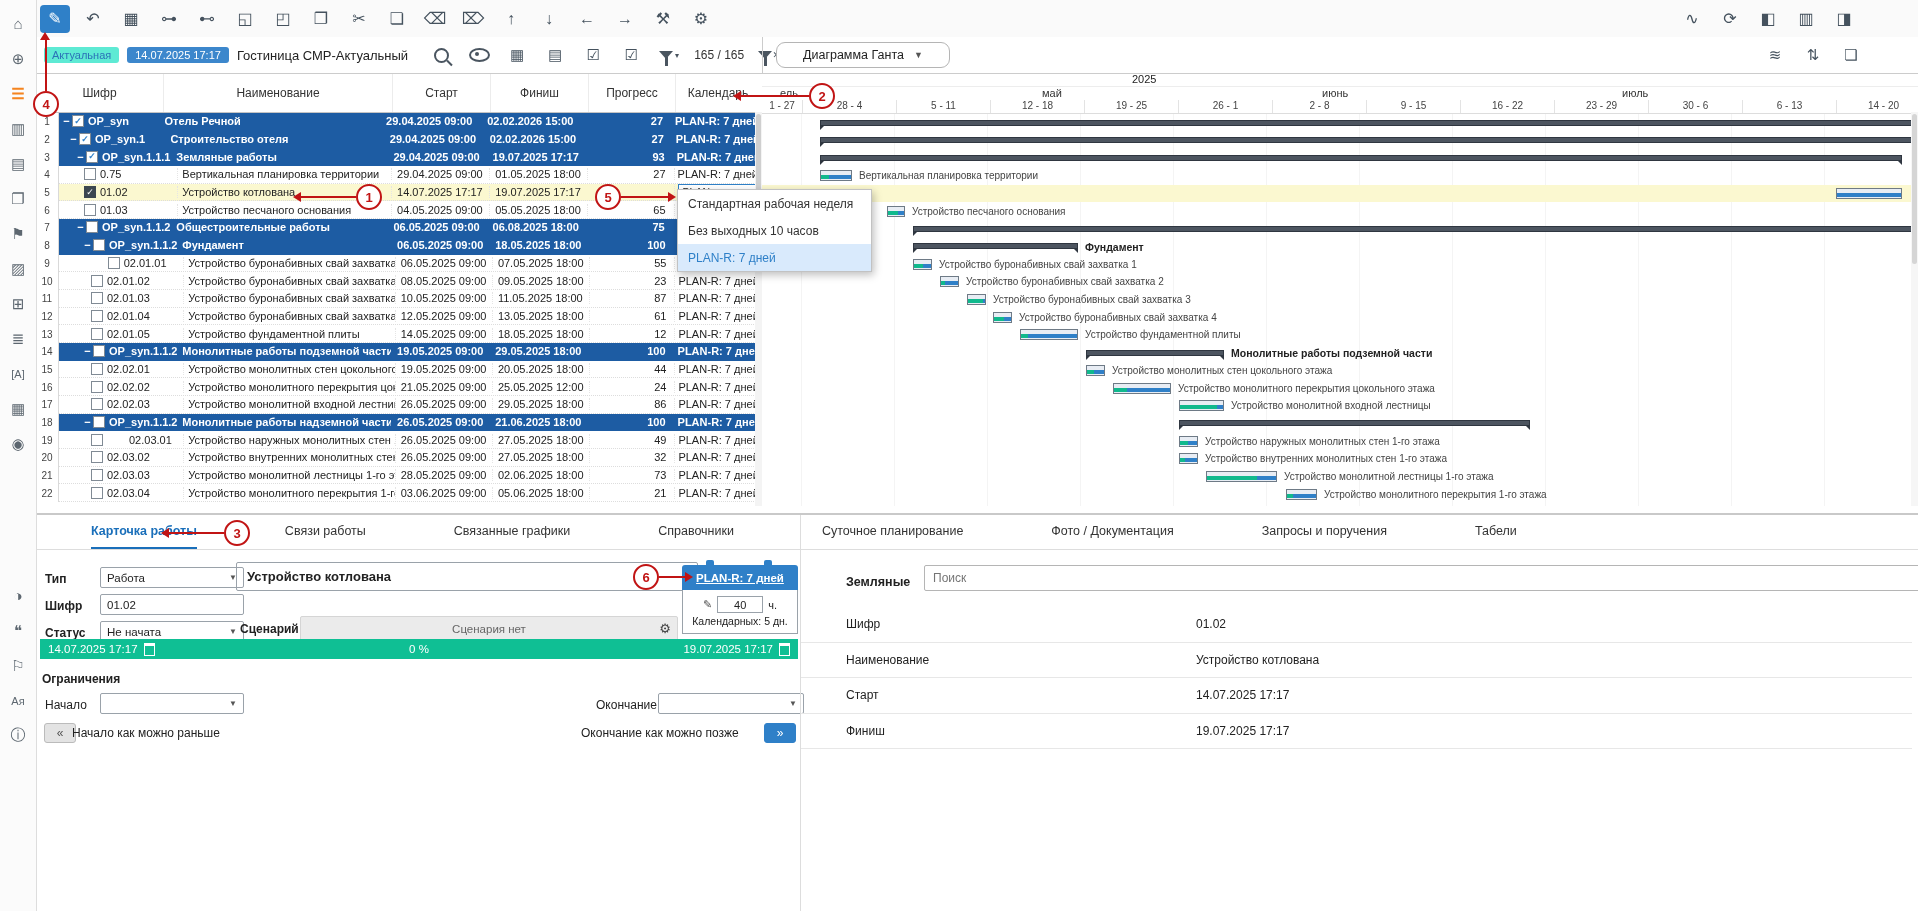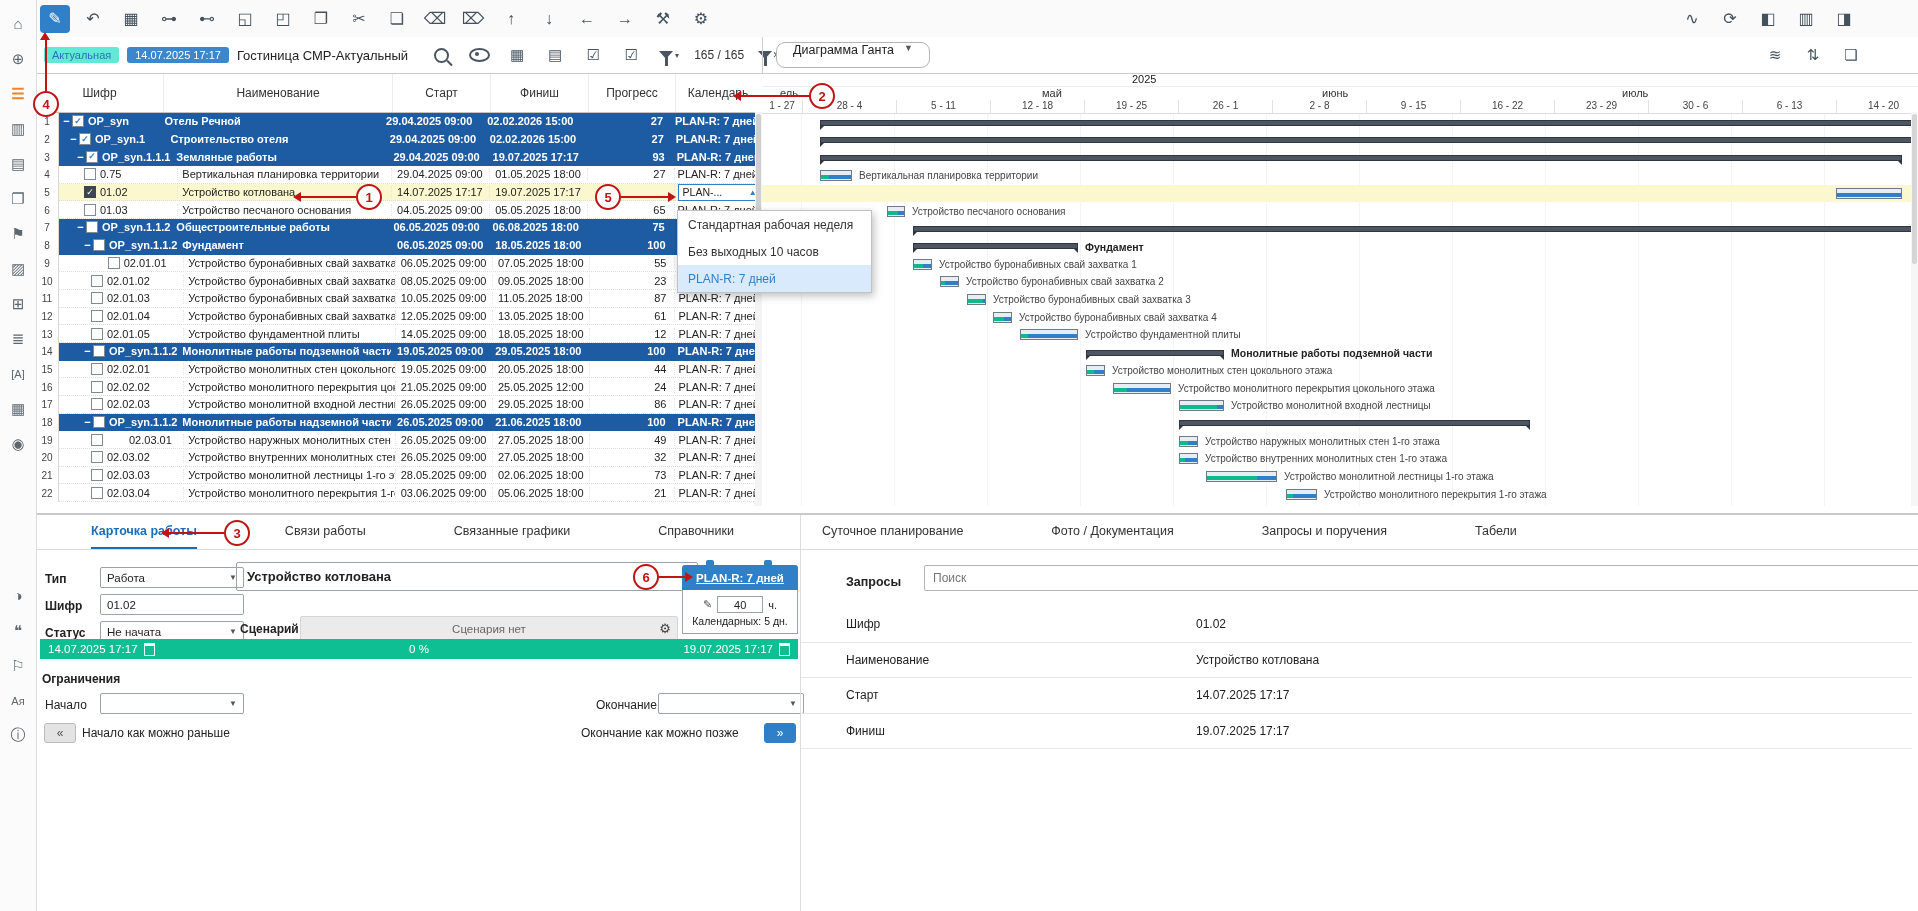--- a/index.html
+++ b/index.html
@@ -33,21 +33,21 @@
   .i-search::after{content:"";position:absolute;width:7px;height:2px;background:#4a5560;
                    right:-6px;bottom:-3px;transform:rotate(45deg);}
   .i-eye{width:17px;height:10px;border:2px solid #4a5560;border-radius:50%;position:relative;}
   .i-eye::after{content:"";position:absolute;left:4.5px;top:1.5px;width:4px;height:4px;border-radius:50%;background:#4a5560;}
   .i-funnel{width:0;height:0;border-left:7px solid transparent;border-right:7px solid transparent;
             border-top:8px solid #4a5560;position:relative;}
   .i-funnel::after{content:"";position:absolute;left:-1.5px;top:-2px;width:3px;height:9px;background:#4a5560;}
   .fcount{font-size:12px;color:#333;margin:0 6px;white-space:nowrap;}
   .vsep{width:1px;height:36px;background:#ccc;}
   .view-select{position:absolute;left:740px;top:5px;height:24px;border:1px solid #b5b5b5;border-radius:9px;
-               background:#fff;display:flex;align-items:flex-start;padding:0 16px;font-size:12.5px;gap:10px;cursor:pointer;}
+               background:#fff;display:flex;align-items:center;padding:0 26px;font-size:12.5px;gap:10px;cursor:pointer;}
   .tb2-right{position:absolute;right:48px;top:0;height:36px;display:flex;align-items:center;}
   
   .table-pane{position:absolute;left:36px;top:73px;width:726px;height:433px;background:#fff;
               border-right:1px solid #c9c9c9;overflow:hidden;}
   .th-row{display:flex;height:39px;border-bottom:1px solid #c4c4c4;align-items:center;font-size:12px;color:#333;}
   .th{display:flex;align-items:center;justify-content:center;height:100%;border-right:1px solid #ececec;}
   .grid-row{display:flex;height:17.7px;font-size:11px;align-items:stretch;}
   .r-num{width:22px;display:flex;align-items:center;justify-content:center;font-size:10px;color:#444;
          border-right:1px solid #d9d9d9;background:#fff;}
   .row-body{display:flex;width:697px;align-items:center;border-bottom:1px dotted #ddd;}
@@ -131,21 +131,21 @@
   .btn-prev{left:8px;top:208px;background:#e3e3e3;border:1px solid #bbb;color:#555;}
   .btn-next{left:728px;top:208px;background:#2f80c8;color:#fff;border:1px solid #2f80c8;}
   .attrs{position:absolute;left:764px;top:0;right:0;bottom:0;border-left:1px solid #ddd;}
   .attrs-title{position:absolute;left:45px;top:60px;font-size:12.5px;font-weight:bold;}
   .attrs-search{position:absolute;left:123px;top:50px;width:990px;height:24px;border:1px solid #b5b5b5;
                 border-radius:2px;font-size:12px;padding:0 8px;font-family:"Liberation Sans",sans-serif;color:#333;}
   .attr-rows{position:absolute;left:0;top:92px;right:6px;}
   .attr-row{display:flex;align-items:center;height:34.5px;border-bottom:1px solid #e7e7e7;padding-left:45px;font-size:12px;}
   .attr-label{width:350px;color:#222;}
   
-  .popup{position:absolute;left:677px;top:210px;width:193px;background:#fff;border:1px solid #c2c2c2;
+  .popup{position:absolute;left:677px;top:189px;width:193px;background:#fff;border:1px solid #c2c2c2;
          box-shadow:2px 3px 8px rgba(0,0,0,.25);z-index:40;}
   .popup .opt{height:27px;display:flex;align-items:center;padding-left:10px;font-size:12px;color:#333;cursor:pointer;}
   .popup .opt.sel{background:#d9eafc;color:#2f80c8;}
   
   .ann-circle{position:absolute;width:22px;height:22px;border:2.5px solid #c11414;border-radius:50%;background:#fff;
               color:#c11414;font-size:13px;font-weight:bold;display:flex;align-items:center;justify-content:center;z-index:60;}
   .ann-line{position:absolute;background:#c11414;height:2px;z-index:60;}
   .ann-line.v{width:2px;}
   .ann-head{position:absolute;width:0;height:0;z-index:60;}
   .ah-left{border-top:5px solid transparent;border-bottom:5px solid transparent;border-right:8px solid #c11414;}
@@ -771,26 +771,26 @@
   <div class="dd" style="left:64px;top:178px;width:130px;">
     <span></span>
       <span class="car">▼</span>
   </div>
   <span class="fld-label" style="left:560px;top:183px;font-weight:normal;">Окончание</span>
   <div class="dd" style="left:622px;top:178px;width:132px;">
     <span></span>
       <span class="car">▼</span>
   </div>
   <div class="btn-sm btn-prev">«</div>
-  <span class="hint" style="left:46px;top:211px;">Начало как можно раньше</span>
+  <span class="hint" style="left:36px;top:211px;">Начало как можно раньше</span>
   <span class="hint" style="left:545px;top:211px;">Окончание как можно позже</span>
   <div class="btn-sm btn-next">»</div>
 
   <div class="attrs">
-    <div class="attrs-title">Запросы</div>
+    <div class="attrs-title">Земляные</div>
     <input class="attrs-search" placeholder="Поиск" style="">
     <div class="attr-rows" id="attr-rows">
         <div class="attr-row">
           <div class="attr-label">Шифр</div>
           <div>01.02</div>
         </div>
         <div class="attr-row">
           <div class="attr-label">Наименование</div>
           <div>Устройство котлована</div>
         </div>

